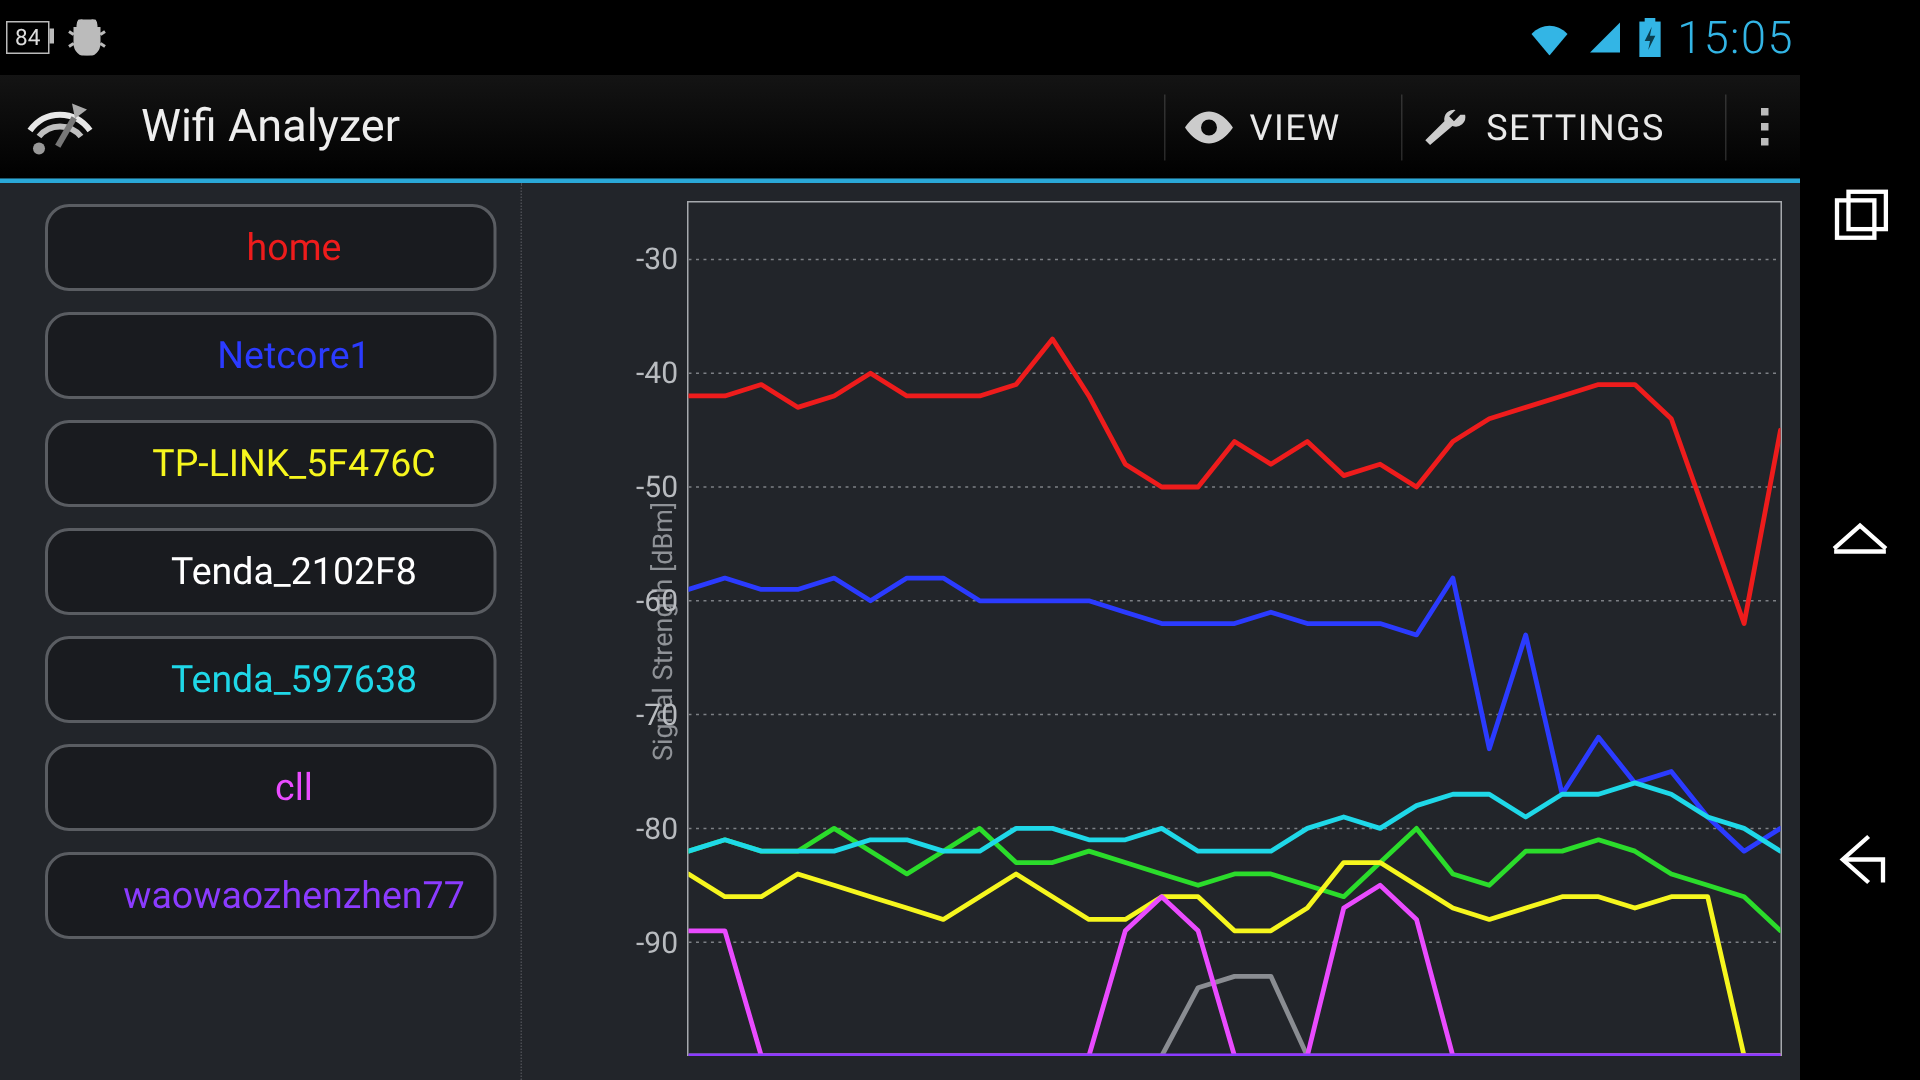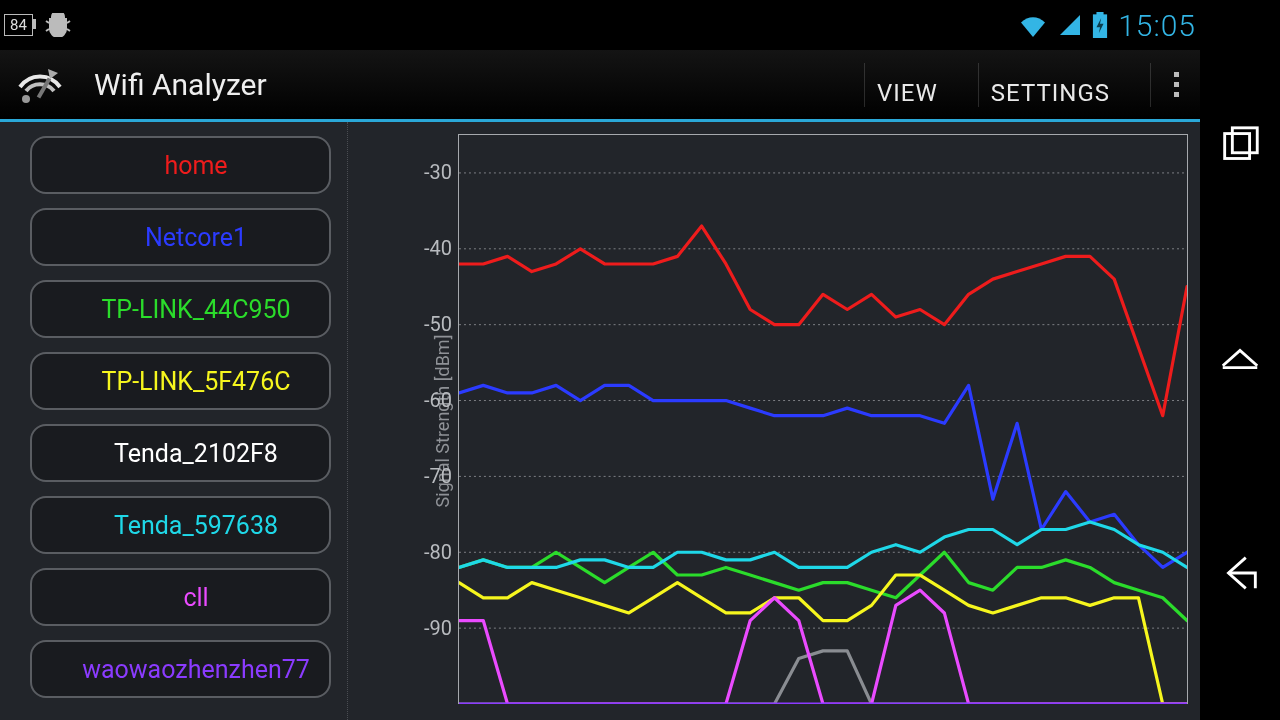--- a/index.html
+++ b/index.html
@@ -12,21 +12,21 @@
   .status-bar { height: 50px; width: 100%; display: flex; align-items: center; justify-content: space-between; padding: 0 4px; background: #000; color: #c9c9c9; font-size: 18px; }
   .status-left, .status-right { display: flex; align-items: center; gap: 10px; }
   .status-right { color: #33b5e5; }
   .batt-box { border: 1px solid #bbb; padding: 1px 5px; font-size: 15px; color:#ddd; position:relative; }
   .batt-box::after{content:""; position:absolute; right:-4px; top:4px; width:3px; height:10px; background:#bbb;}
   .clock { font-size: 30px; font-weight: 300; letter-spacing: 1px; }
 
   
   .action-bar { height: 72px; width: 100%; background: linear-gradient(#141414,#000); border-bottom: 3px solid #2aa8d8; display: flex; align-items: center; padding: 0 10px 0 14px; gap: 28px; }
   .app-title { font-size: 30px; font-weight: 400; color: #eee; flex: 1; }
-  .ab-btn { display: flex; align-items: center; gap: 10px; padding: 6px 12px; color: #e9e9e9; font-size: 24px; letter-spacing: 1px; border-left: 1px solid rgba(255,255,255,0.15); height: 44px; flex-direction: column; }
+  .ab-btn { display: flex; align-items: center; gap: 10px; padding: 6px 12px; color: #e9e9e9; font-size: 24px; letter-spacing: 1px; border-left: 1px solid rgba(255,255,255,0.15); height: 44px; }
   .ab-btn:first-of-type{border-left:none;}
   .ab-btn svg { width: 34px; height: 28px; fill: #ccc; }
   .overflow { width: 40px; display:flex; flex-direction:column; align-items:center; gap:5px; padding-left:12px; border-left:1px solid rgba(255,255,255,0.15); height:44px; justify-content:center;}
   .overflow span{width:5px;height:5px;background:#bbb;}
 
   
   .content { position: relative; height: 598px; width: 100%; display: flex; background: #22252a; }
   .sidebar { width: 348px; height: 100%; padding: 14px 16px 10px 30px; display: flex; flex-direction: column; gap: 14px; border-right: 1px dotted #4a4d52; }
   .net-btn { height: 58px; border: 2px solid #5a5d62; border-radius: 16px; background: rgba(0,0,0,0.25); display:flex; align-items:center; justify-content:center; font-size: 25px; padding-left: 31px; }
   .chart-area { flex: 1; position: relative; padding: 12px 10px 0 54px; }
@@ -96,23 +96,20 @@
   </div>
 
   <div class="content">
     <div class="sidebar" id="netlist">
         <div class="net-btn" style="color: rgb(238, 28, 28);">
           <span>home</span>
         </div>
         <div class="net-btn" style="color: rgb(43, 59, 255);">
           <span>Netcore1</span>
         </div>
-        <div class="net-btn" style="color: rgb(43, 220, 43);">
-          <span>TP-LINK_44C950</span>
-        </div>
         <div class="net-btn" style="color: rgb(246, 246, 30);">
           <span>TP-LINK_5F476C</span>
         </div>
         <div class="net-btn" style="color: #ffffff;">
           <span>Tenda_2102F8</span>
         </div>
         <div class="net-btn" style="color: rgb(31, 216, 232);">
           <span>Tenda_597638</span>
         </div>
         <div class="net-btn" style="color: rgb(234, 75, 255);">

